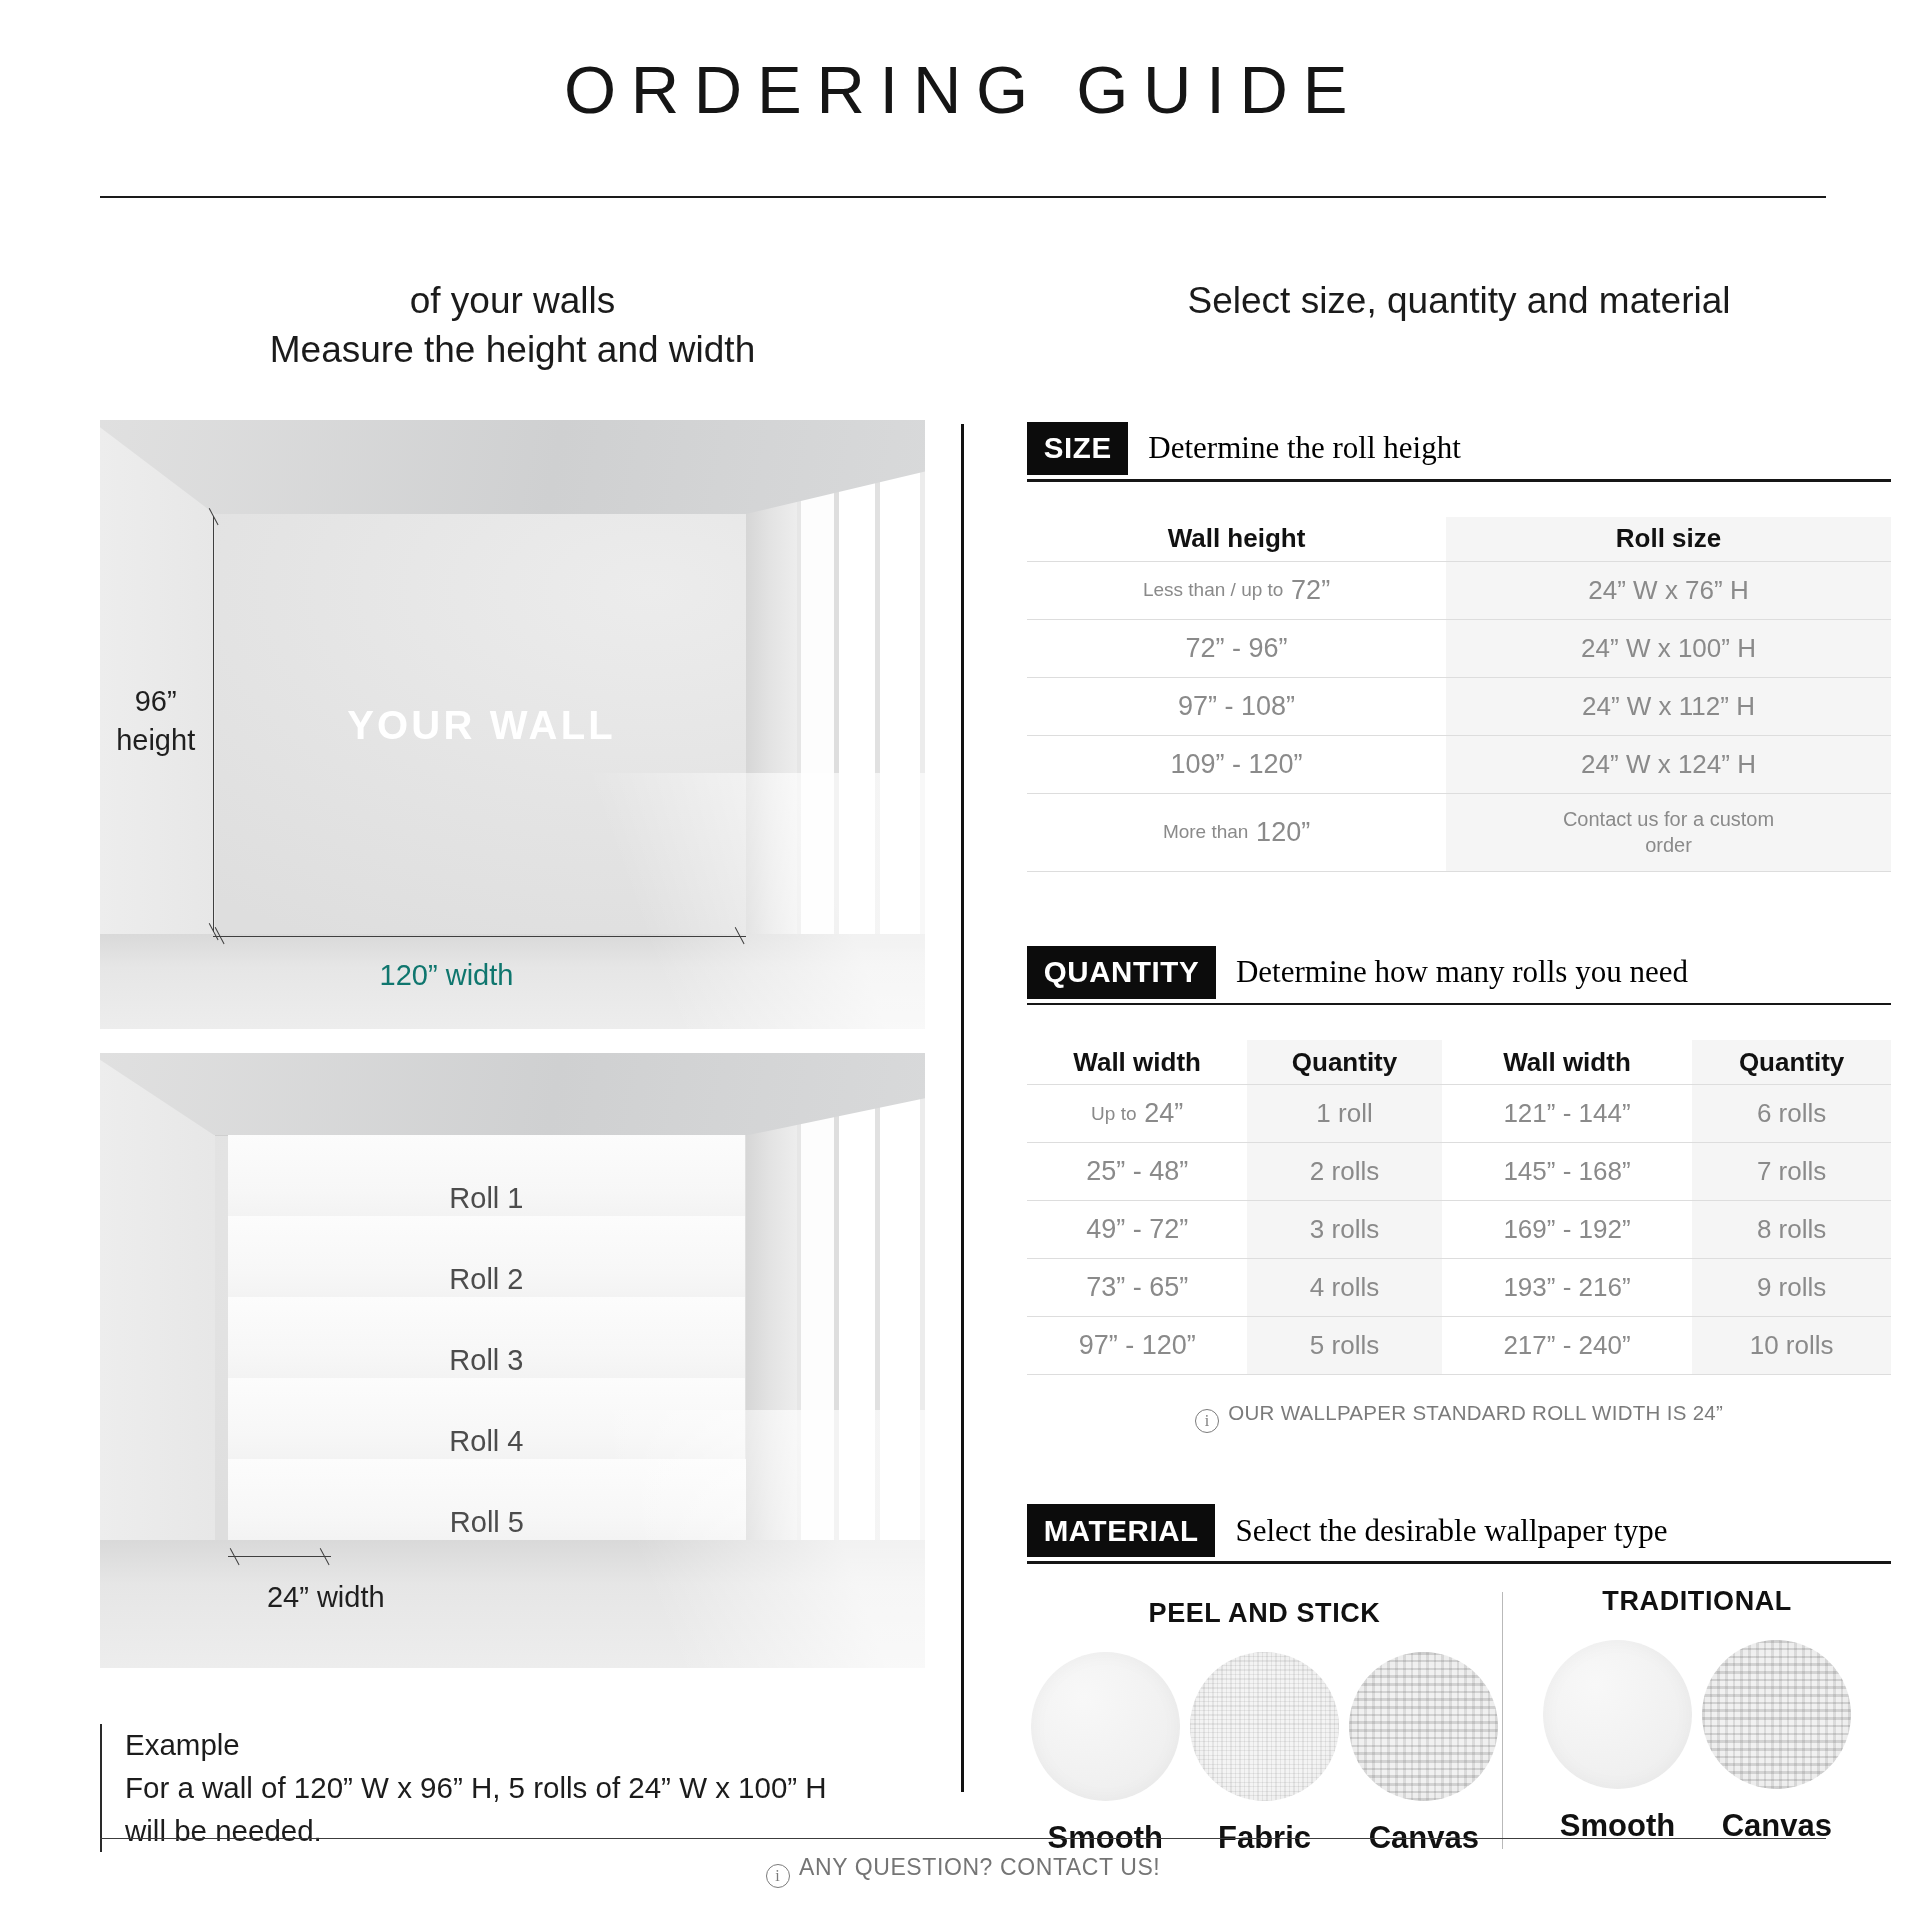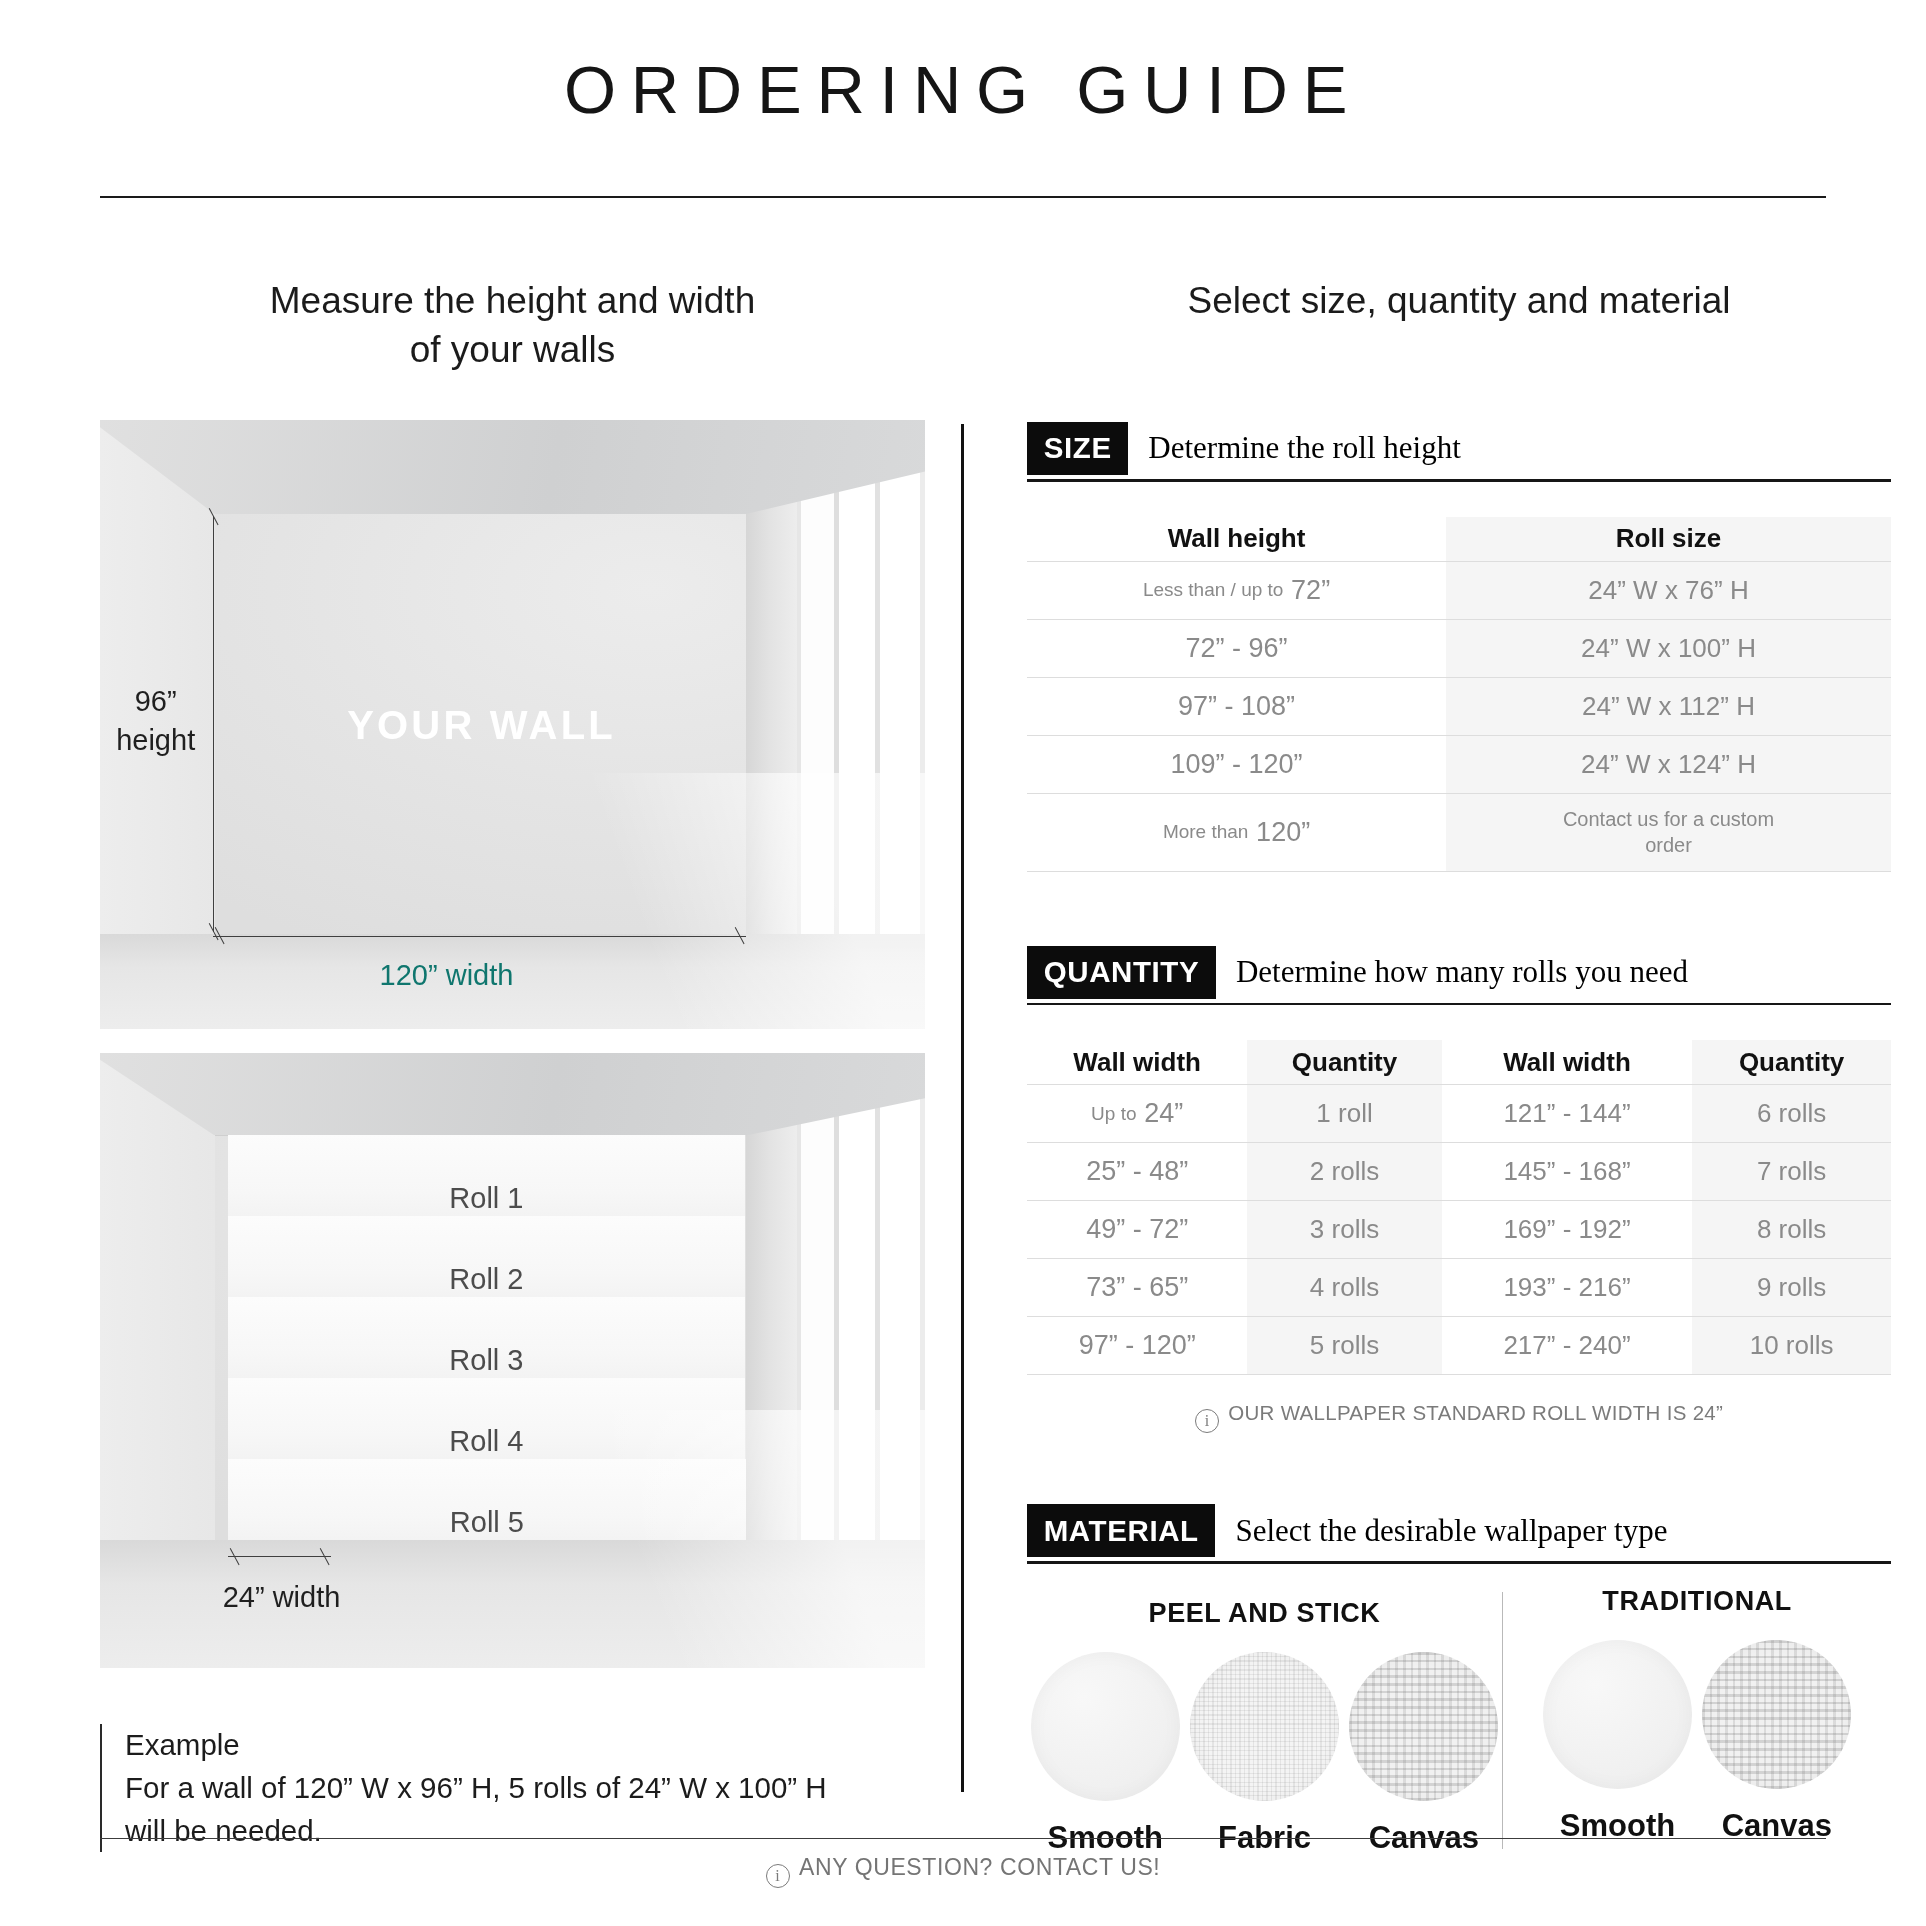--- a/index.html
+++ b/index.html
@@ -99,21 +99,21 @@
     position:absolute; left:24%; top:46.5%; width:44.5%;
     text-align:center; color:#ffffff; font-weight:700;
     font-size:40px; letter-spacing:3.2px; white-space:nowrap;
   }
   .lbl-width1 {
     position:absolute; left:26%; top:88.5%; width:32%;
     text-align:center; font-size:29px; color:#0f766e;
   }
   .lbl-width2 {
     position:absolute; left:9.5%; top:85.8%; width:25%;
-    text-align:center; font-size:29px; color:#1f1f1f;
+    text-align:right; font-size:29px; color:#1f1f1f;
   }
 
   .panels {
     position:absolute; left:15.5%; top:13.4%; width:62.8%; height:65.8%;
     display:flex;
     flex-direction:column;
   }
   .panel {
     flex:1; position:relative;
     background:linear-gradient(180deg,#fcfcfc 0%, #f7f7f7 70%, #f3f3f3 100%);
@@ -217,22 +217,22 @@
   }
 </style>
 </head>
 <body>
 
 <h1 class="page-title">ORDERING GUIDE</h1>
 <div class="title-rule"></div>
 
 <div class="col-left">
   <div class="col-heading">
+    <div>of your walls</div>
     <div>Measure the height and width</div>
-    <div>of your walls</div>
   </div>
 
   <div class="room room1">
     <div class="r-leftwall"></div>
     <div class="r-backwall"></div>
     <div class="r-sidewall"></div>
     <div class="r-window"></div>
     <div class="r-ceiling"></div>
     <div class="r-floor"></div>
     <div class="r-glow"></div>

